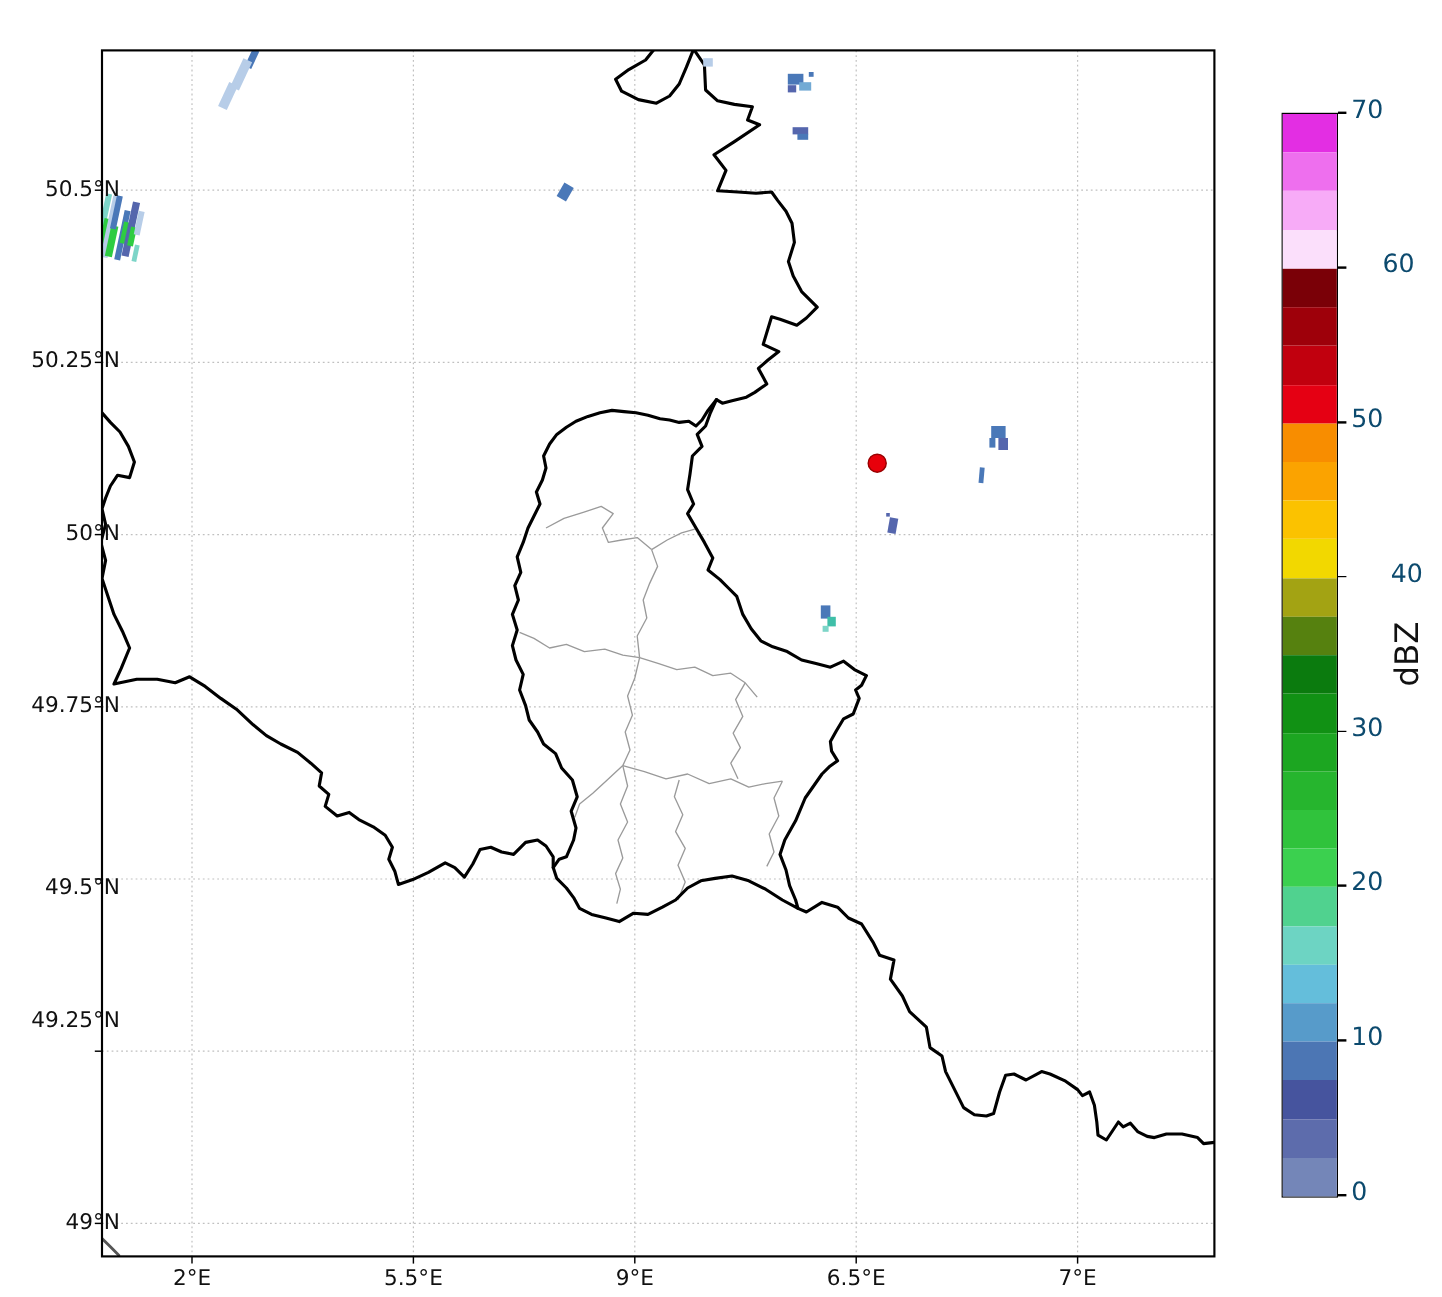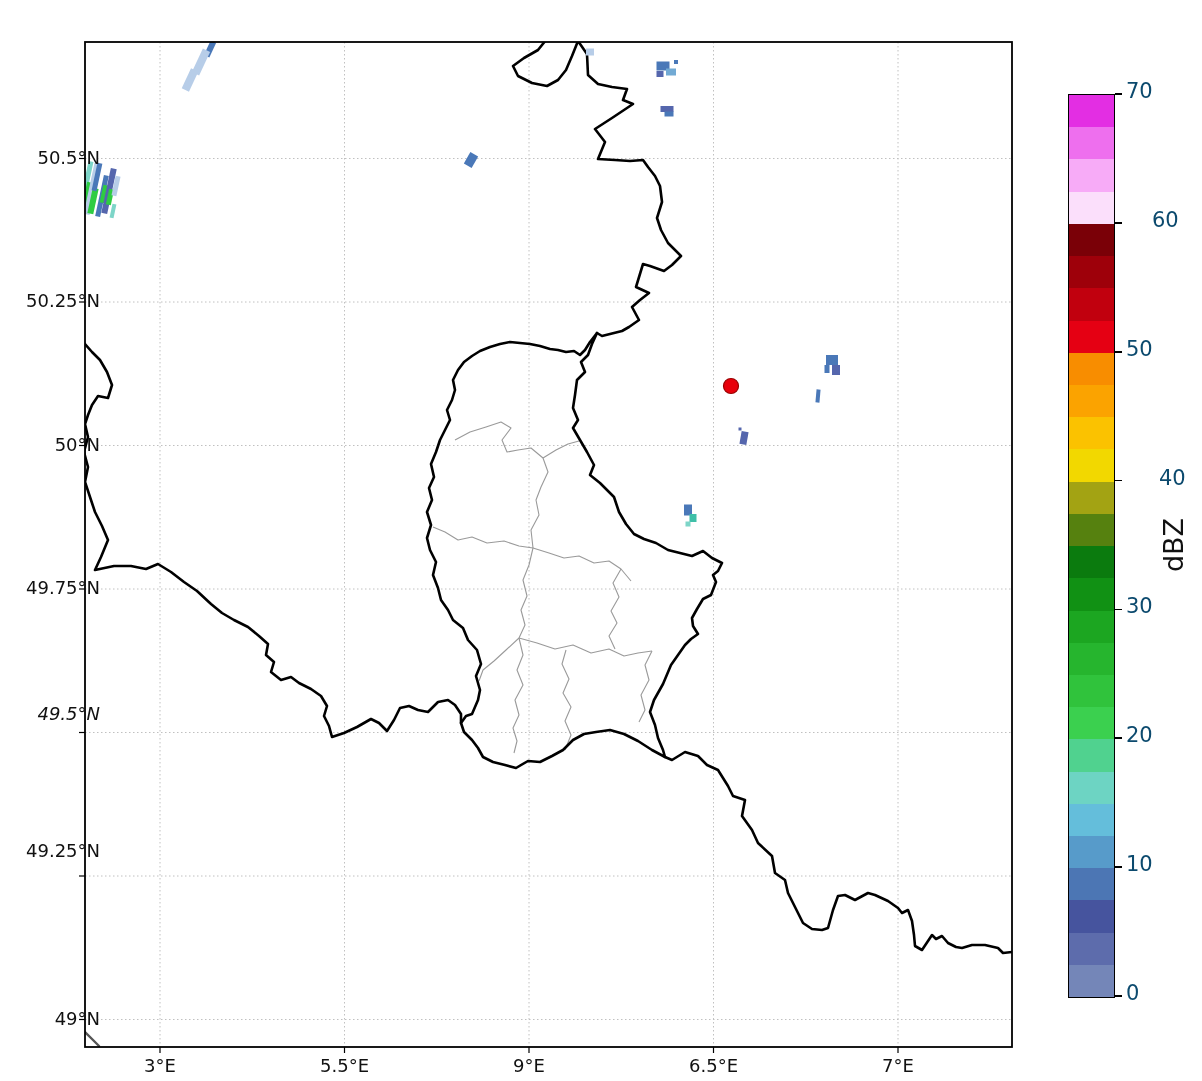--- a/index.html
+++ b/index.html
@@ -128,30 +128,30 @@
 
     <g id="marker-group">
         <circle cx="731" cy="386" r="7.5" fill="#e8000b" stroke="#990000" stroke-width="1.2"></circle>
       </g>
 
     <rect x="85" y="42" width="927" height="1005" fill="none" stroke="#000" stroke-width="1.8"></rect>
   </svg>
 
 
   <div id="axis-labels">
-      <div class="axis-label xtick" style="left: 100px; top: 1055px; width: 120px;">3°E</div>
+      <div class="axis-label xtick" style="left: 100px; top: 1055px; width: 120px;">2°E</div>
       <div class="axis-label xtick" style="left: 284.5px; top: 1055px; width: 120px;">5.5°E</div>
       <div class="axis-label xtick" style="left: 469px; top: 1055px; width: 120px;">9°E</div>
       <div class="axis-label xtick" style="left: 653.5px; top: 1055px; width: 120px;">6.5°E</div>
       <div class="axis-label xtick" style="left: 838px; top: 1055px; width: 120px;">7°E</div>
       <div class="axis-label ytick" style="left: 0px; top: 146.5px; width: 76px;">50.5°N</div>
       <div class="axis-label ytick" style="left: 0px; top: 290px; width: 76px;">50.25°N</div>
       <div class="axis-label ytick" style="left: 0px; top: 433.5px; width: 76px;">50°N</div>
       <div class="axis-label ytick" style="left: 0px; top: 577px; width: 76px;">49.75°N</div>
-      <div class="axis-label ytick" style="left: 0px; top: 703px; width: 76px; font-style: italic;">49.5°N</div>
+      <div class="axis-label ytick" style="left: 0px; top: 729px; width: 76px;">49.5°N</div>
       <div class="axis-label ytick" style="left: 0px; top: 840px; width: 76px;">49.25°N</div>
       <div class="axis-label ytick" style="left: 0px; top: 1007.5px; width: 76px;">49°N</div>
     </div>
 
   <div id="colorbar">
       <div class="cb-frame" style="left: 1068px; top: 94px; width: 45px; height: 902px;">
         <div class="cb-seg" style="background: rgb(227, 46, 227);"></div>
         <div class="cb-seg" style="background: rgb(238, 111, 238);"></div>
         <div class="cb-seg" style="background: rgb(247, 171, 247);"></div>
         <div class="cb-seg" style="background: rgb(251, 223, 251);"></div>

